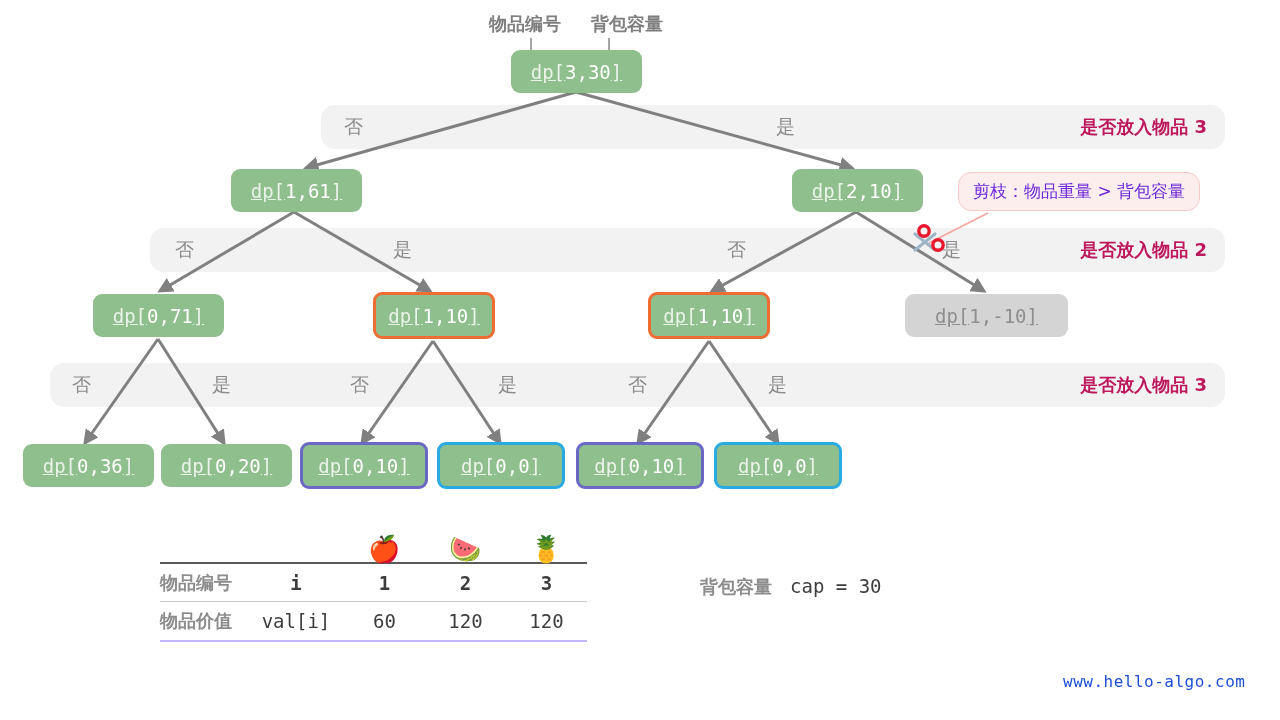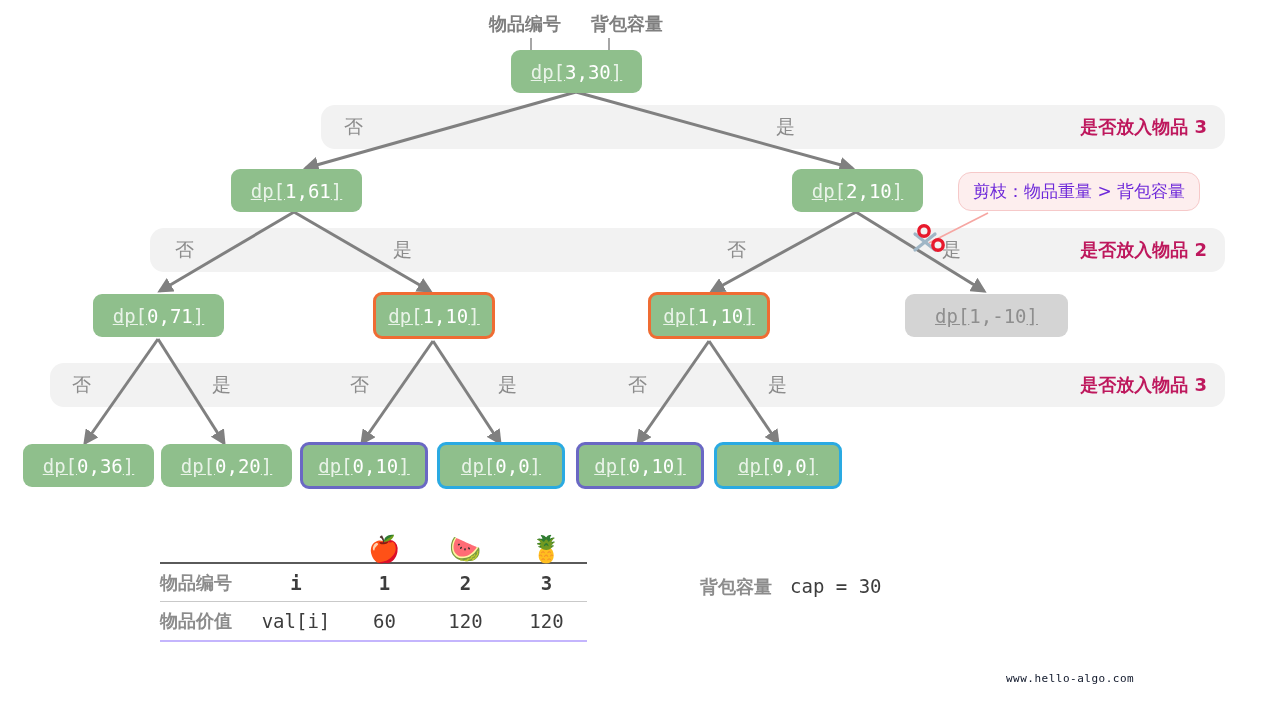--- a/index.html
+++ b/index.html
@@ -75,21 +75,21 @@
   tr.hdr td{border-top:2px solid #5a5a5a;border-bottom:1px solid #c9c9c9;}
   tr.hdr td.mono,tr.hdr td.cell{font-weight:bold;height:37px;}
   tr.r1 td{height:38px;}
   tr.r2 td{height:38px;border-bottom:2px solid #c4b5fd;}
   #cap{
     position:absolute;left:700px;top:575px;white-space:nowrap;
   }
   #cap .lbl{font-size:18px;font-weight:bold;color:#8c8c8c;font-family:"DejaVu Sans",sans-serif;}
   #cap .val{font-family:"DejaVu Sans Mono","Liberation Mono",monospace;font-size:19px;color:#3d3d3d;margin-left:18px;}
   #wm{
-    position:absolute;left:1006px;top:672px;font-size:11px;color:#0f172a;
+    position:absolute;left:1063px;top:672px;font-size:16px;color:#1d4ed8;
     font-family:"DejaVu Sans Mono","Liberation Mono",monospace;letter-spacing:.5px;
   }
 </style>
 </head>
 <body>
 
 <div id="stage">
 
   <div class="toplabel" style="left:489px;top:12px;">物品编号</div>
   <div class="toplabel" style="left:591px;top:12px;">背包容量</div>

